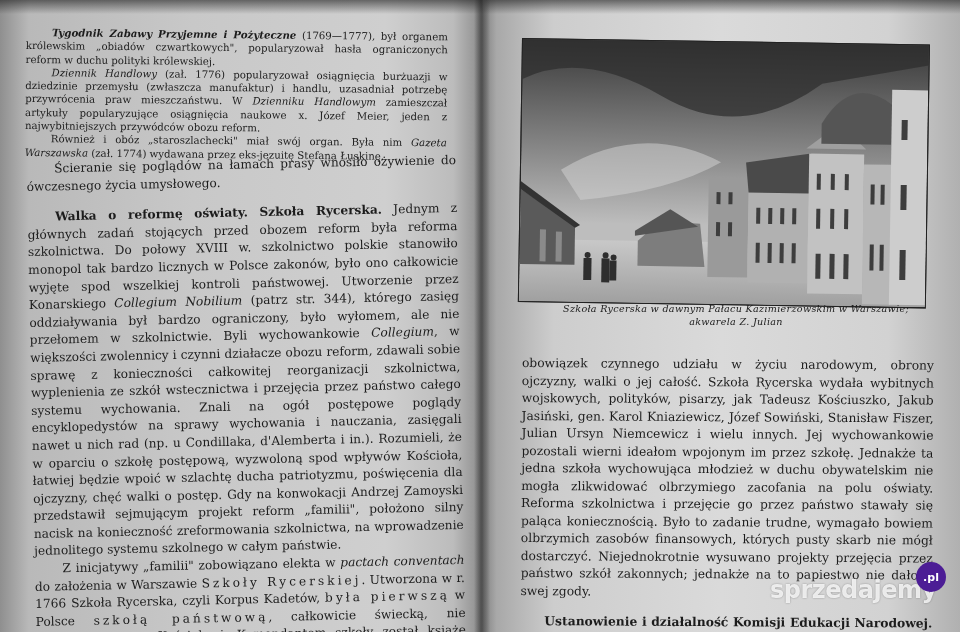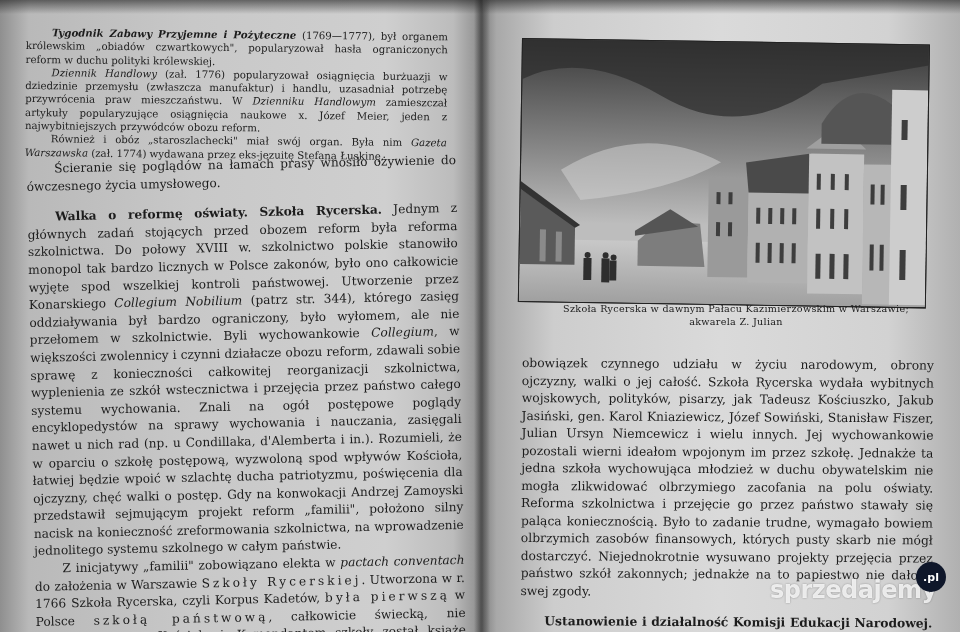--- a/index.html
+++ b/index.html
@@ -53,42 +53,42 @@
   
   .illustration {
     position: absolute; left: 40px; top: 38px; width: 406px; height: 262px;
     background: #3b3b3b;
     transform: rotate(0.9deg); transform-origin: left top;
     overflow: hidden;
     border: 1px solid #222;
   }
   .caption {
     position: absolute; left: 74px; top: 302px; width: 360px;
-    font-size: 9.6px; line-height: 13px; text-align: center;
+    font-size: 9.6px; line-height: 13px; font-style: italic; text-align: center;
     color: #202020; letter-spacing: 0.3px;
   }
   .body-right {
     position: absolute; left: 40px; top: 355px; width: 412px;
     font-size: 12.3px; line-height: 17.5px; text-align: justify;
     transform: rotate(0.35deg); transform-origin: left top;
   }
   .body-right p { margin: 0; }
   .body-right p.sec { margin-top: 12px; text-indent: 24px; }
   .watermark {
     position: absolute; left: 770px; top: 576px; z-index: 5;
     display: flex; align-items: center;
   }
   .watermark-text {
     font-family: "DejaVu Sans", sans-serif; font-weight: bold; font-size: 24px;
     color: rgba(255,255,255,.82); letter-spacing: -0.5px;
     text-shadow: 0 0 2px rgba(0,0,0,.35);
   }
   .watermark-badge {
     position: absolute; left: 146px; top: -14px; width: 30px; height: 30px; border-radius: 50%;
-    background: #0f172a; color: #fff; font-family: "DejaVu Sans", sans-serif; font-weight: bold;
+    background: #4c1d95; color: #fff; font-family: "DejaVu Sans", sans-serif; font-weight: bold;
     font-size: 11px; display: flex; align-items: center; justify-content: center;
   }
 </style>
 </head>
 <body>
 
 <div class="spread">
   <div class="page page-left">
     <div class="small-block">
       <p class="ind"><span class="i b">Tygodnik Zabawy Przyjemne i Pożyteczne</span><span> (1769—1777), był organem królewskim „obiadów czwartkowych", popularyzował hasła ograniczonych reform w duchu polityki królewskiej.</span></p>

